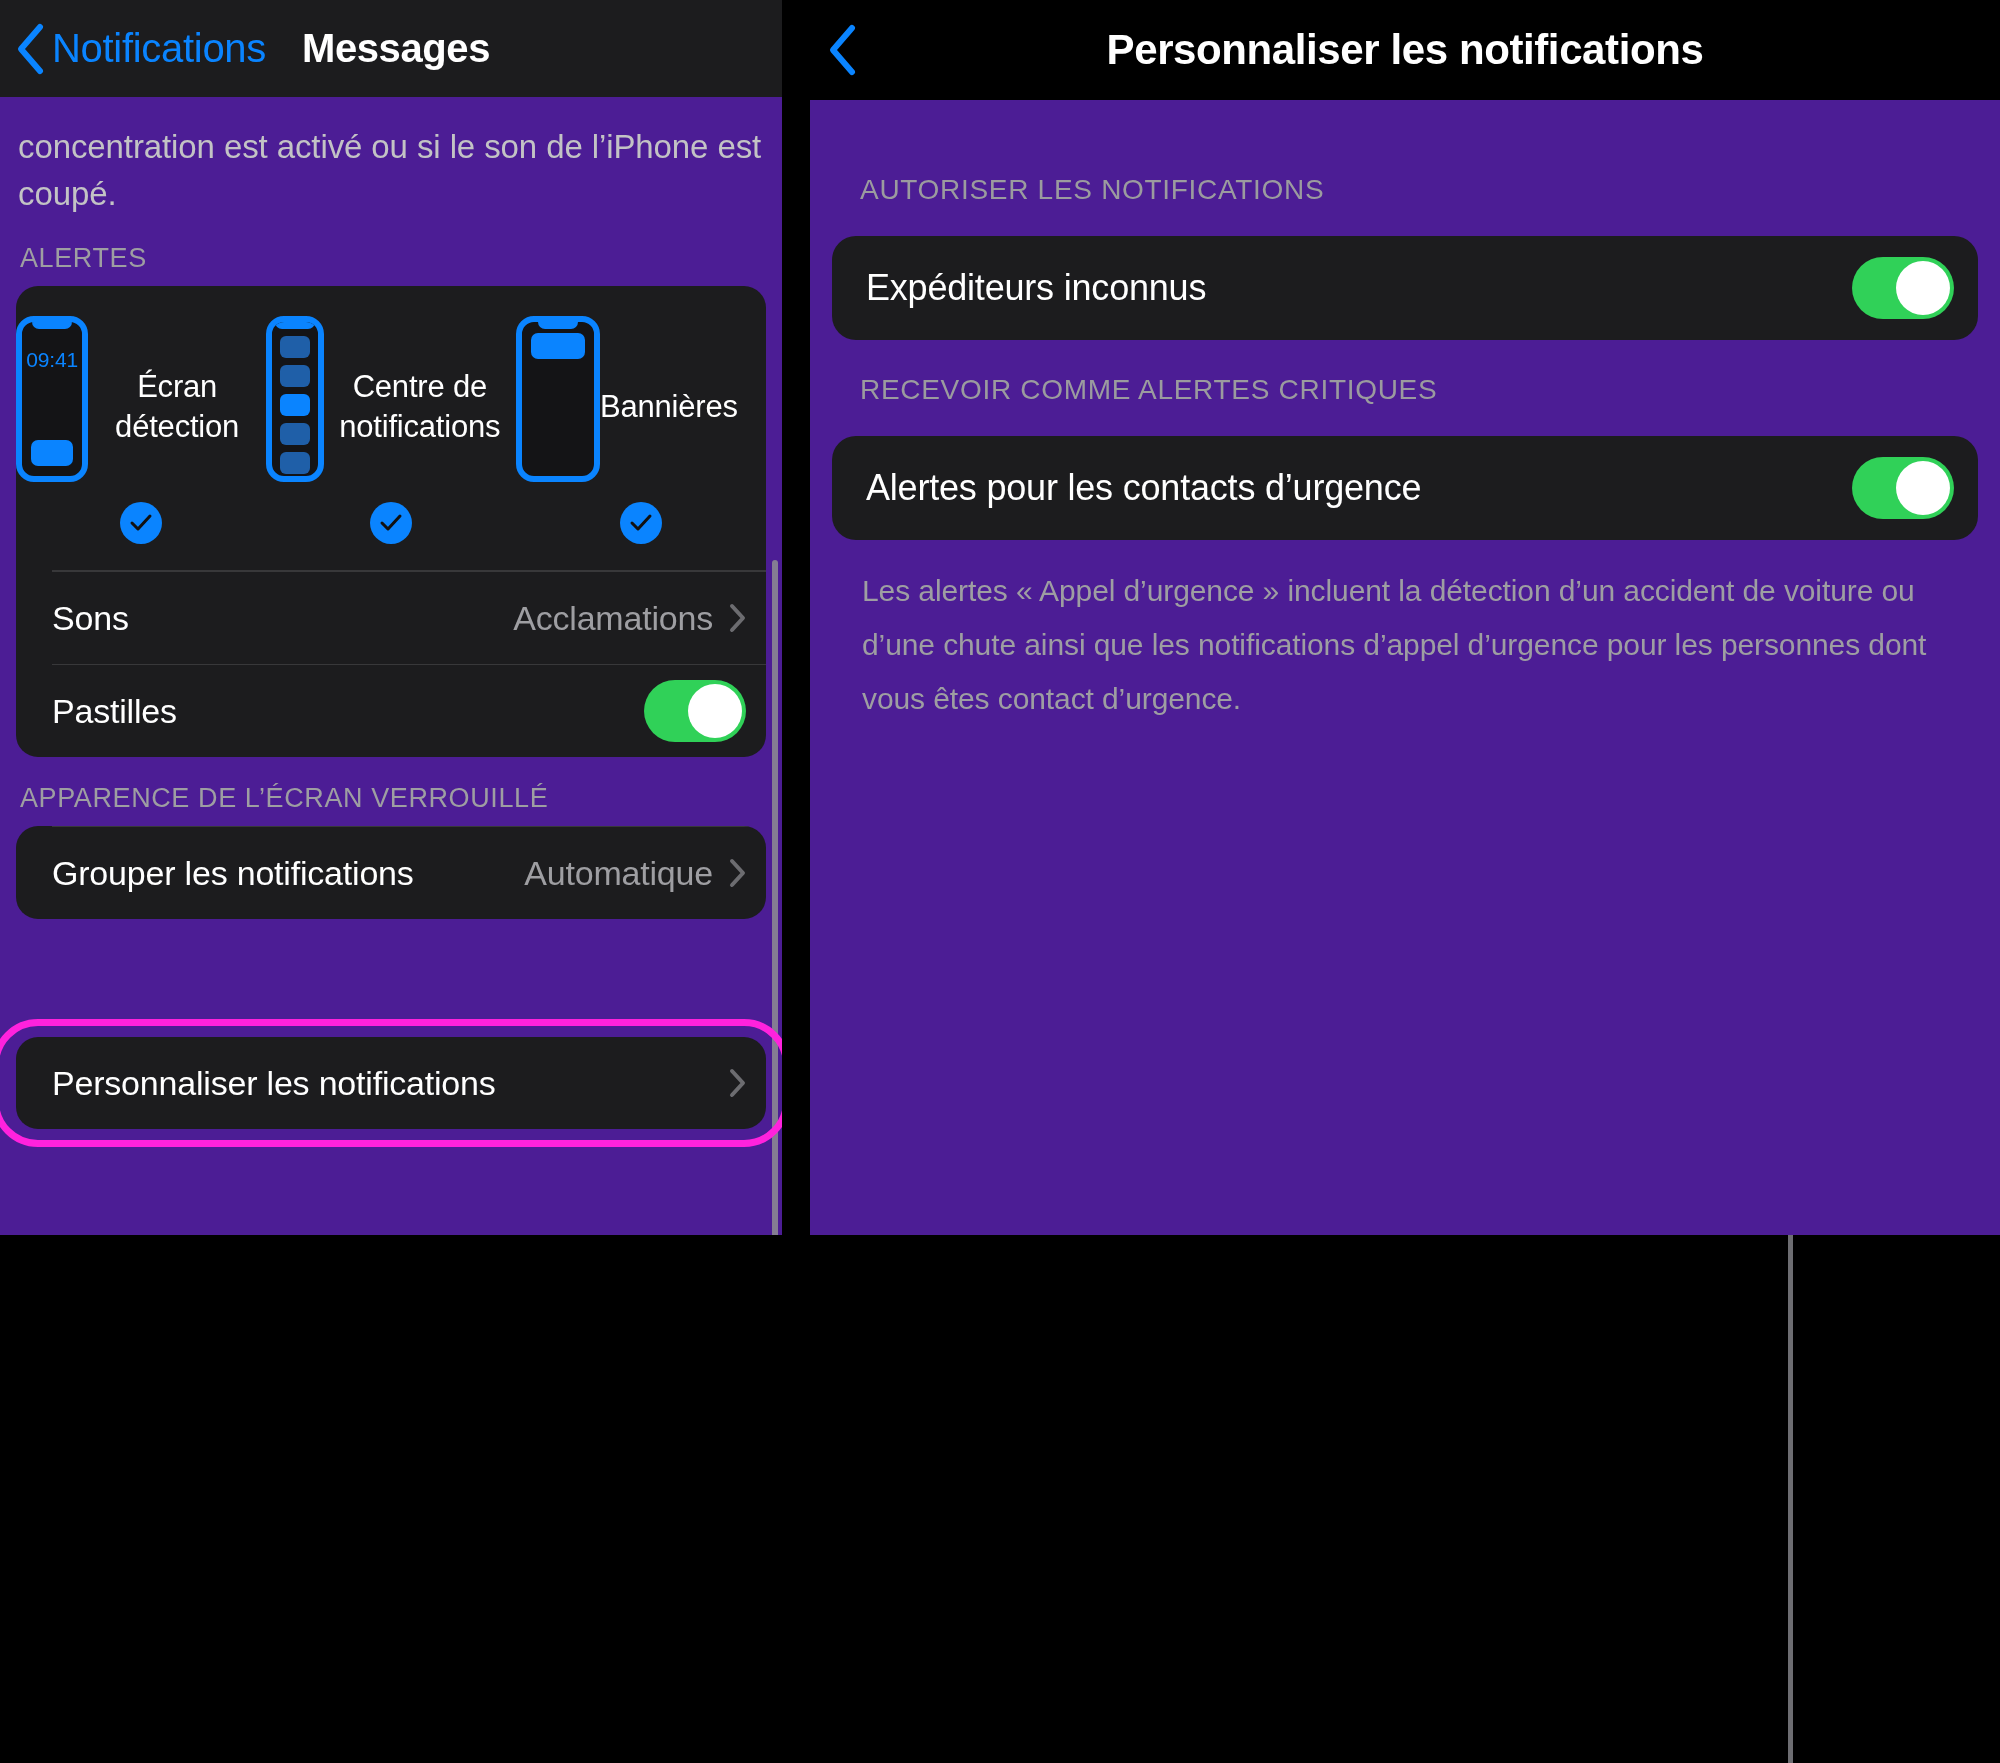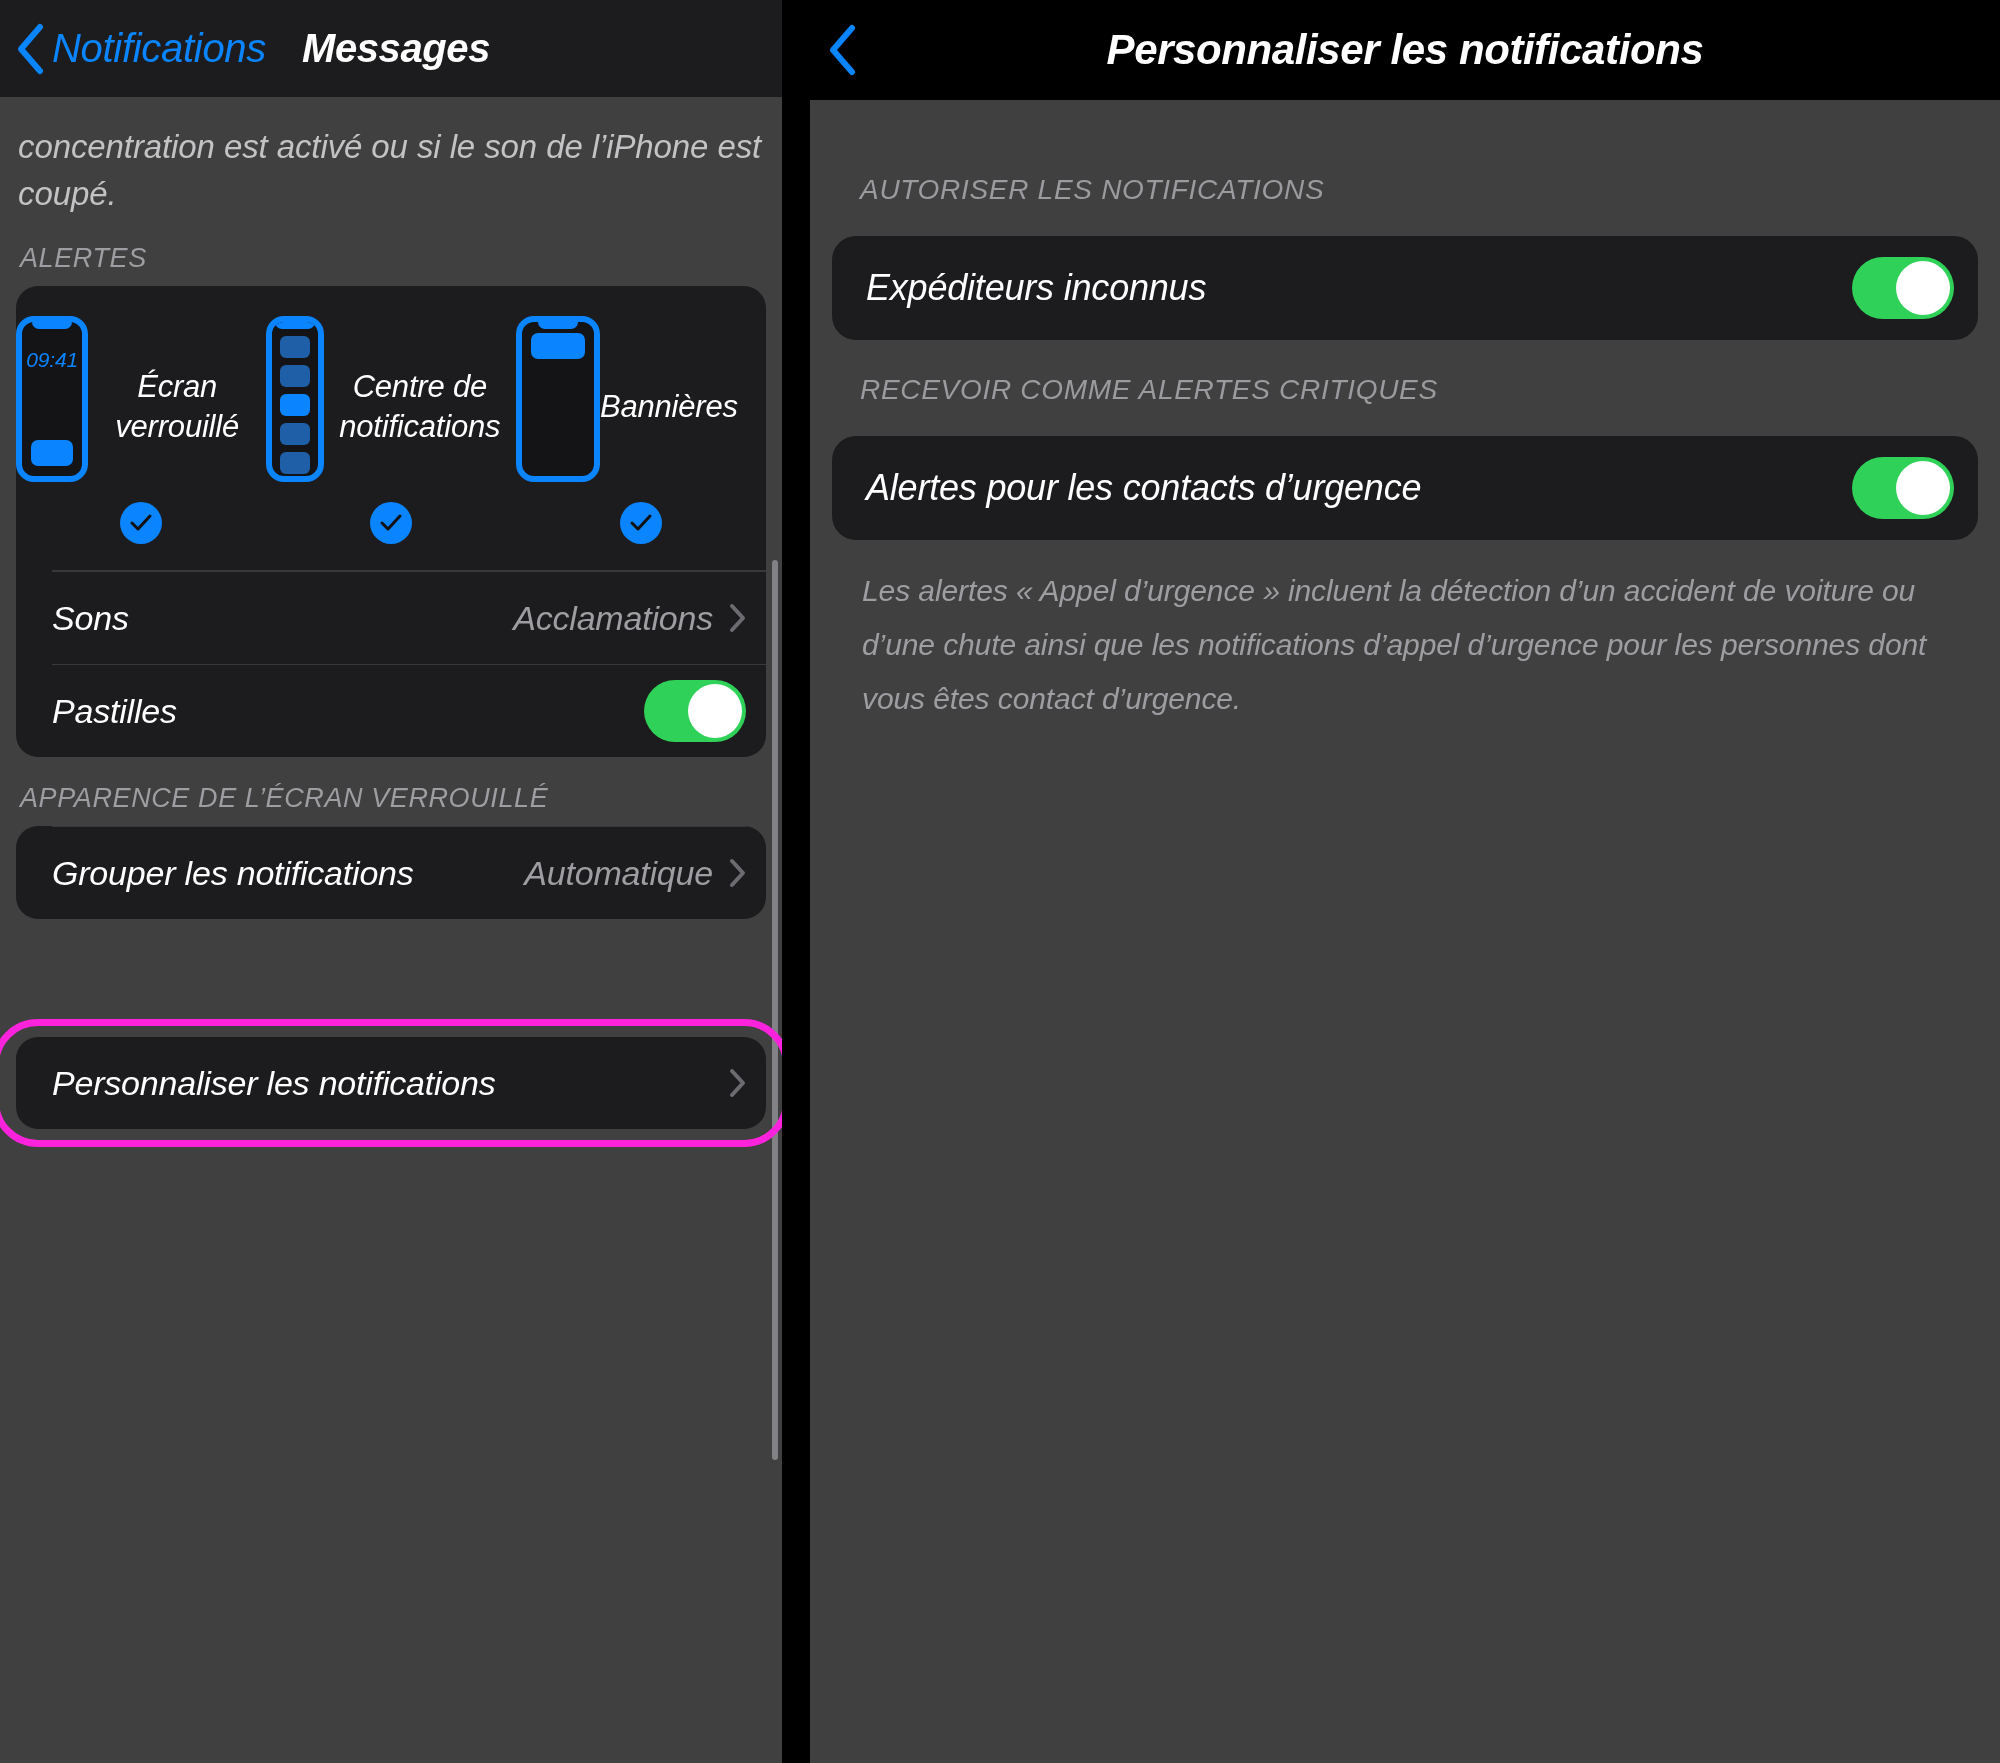--- a/index.html
+++ b/index.html
@@ -15,24 +15,23 @@
   .screens {
     display: flex;
     width: 2000px;
     height: 1763px;
     background: #000;
   }
 
   
   .panel {
     position: relative;
-    height: 1763px;
-    background: #404040;
+    height: 1235px;
+    background: #4c1d95;
     overflow: hidden;
-    font-style: italic;
   }
   .panel-left  { width: 782px; }
   .panel-gap   { width: 28px; background: #000; }
   .panel-right { width: 1190px; }
 
   
   .navbar {
     position: relative;
     display: flex;
     align-items: center;
@@ -345,21 +344,21 @@
       <div class="card">
 
         <div class="alert-choices">
 
           <div class="choice">
             <div class="phone">
               <div class="notch"></div>
               <div class="phone-time">09:41</div>
               <div class="phone-bar-bottom"></div>
             </div>
-            <div class="choice-label">Écran verrouillé</div>
+            <div class="choice-label">Écran détection</div>
           </div>
 
           <div class="choice">
             <div class="phone">
               <div class="notch"></div>
               <div class="nc-list">
                 <div class="nc-row"></div>
                 <div class="nc-row"></div>
                 <div class="nc-row bright"></div>
                 <div class="nc-row"></div>

